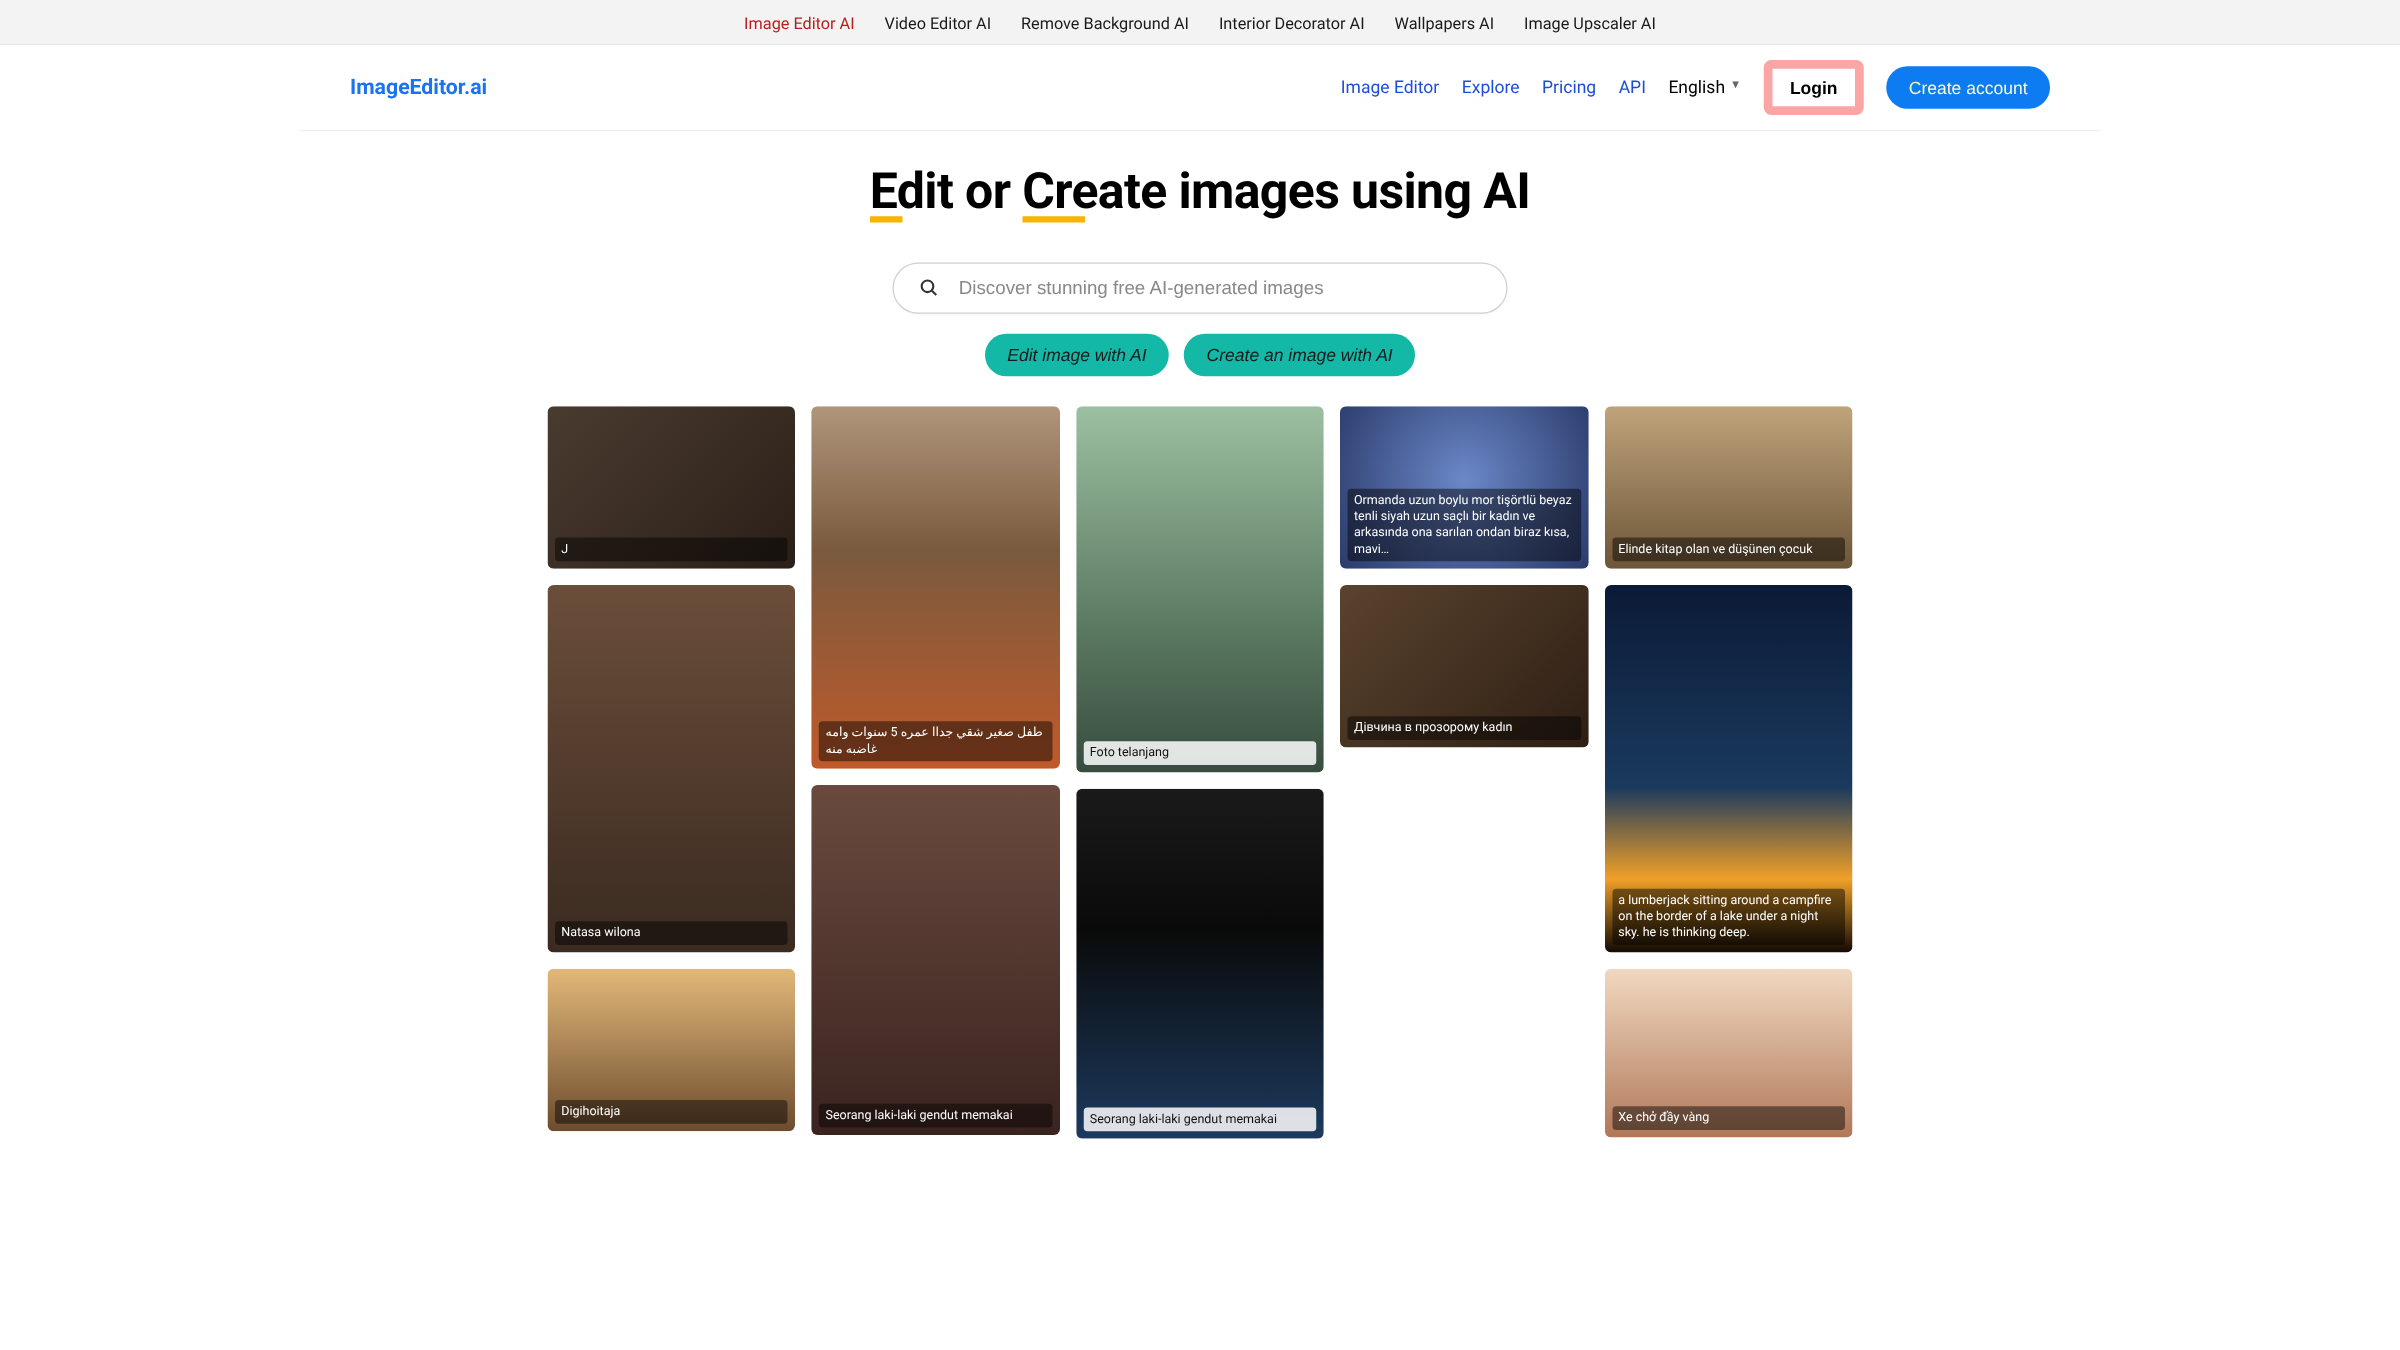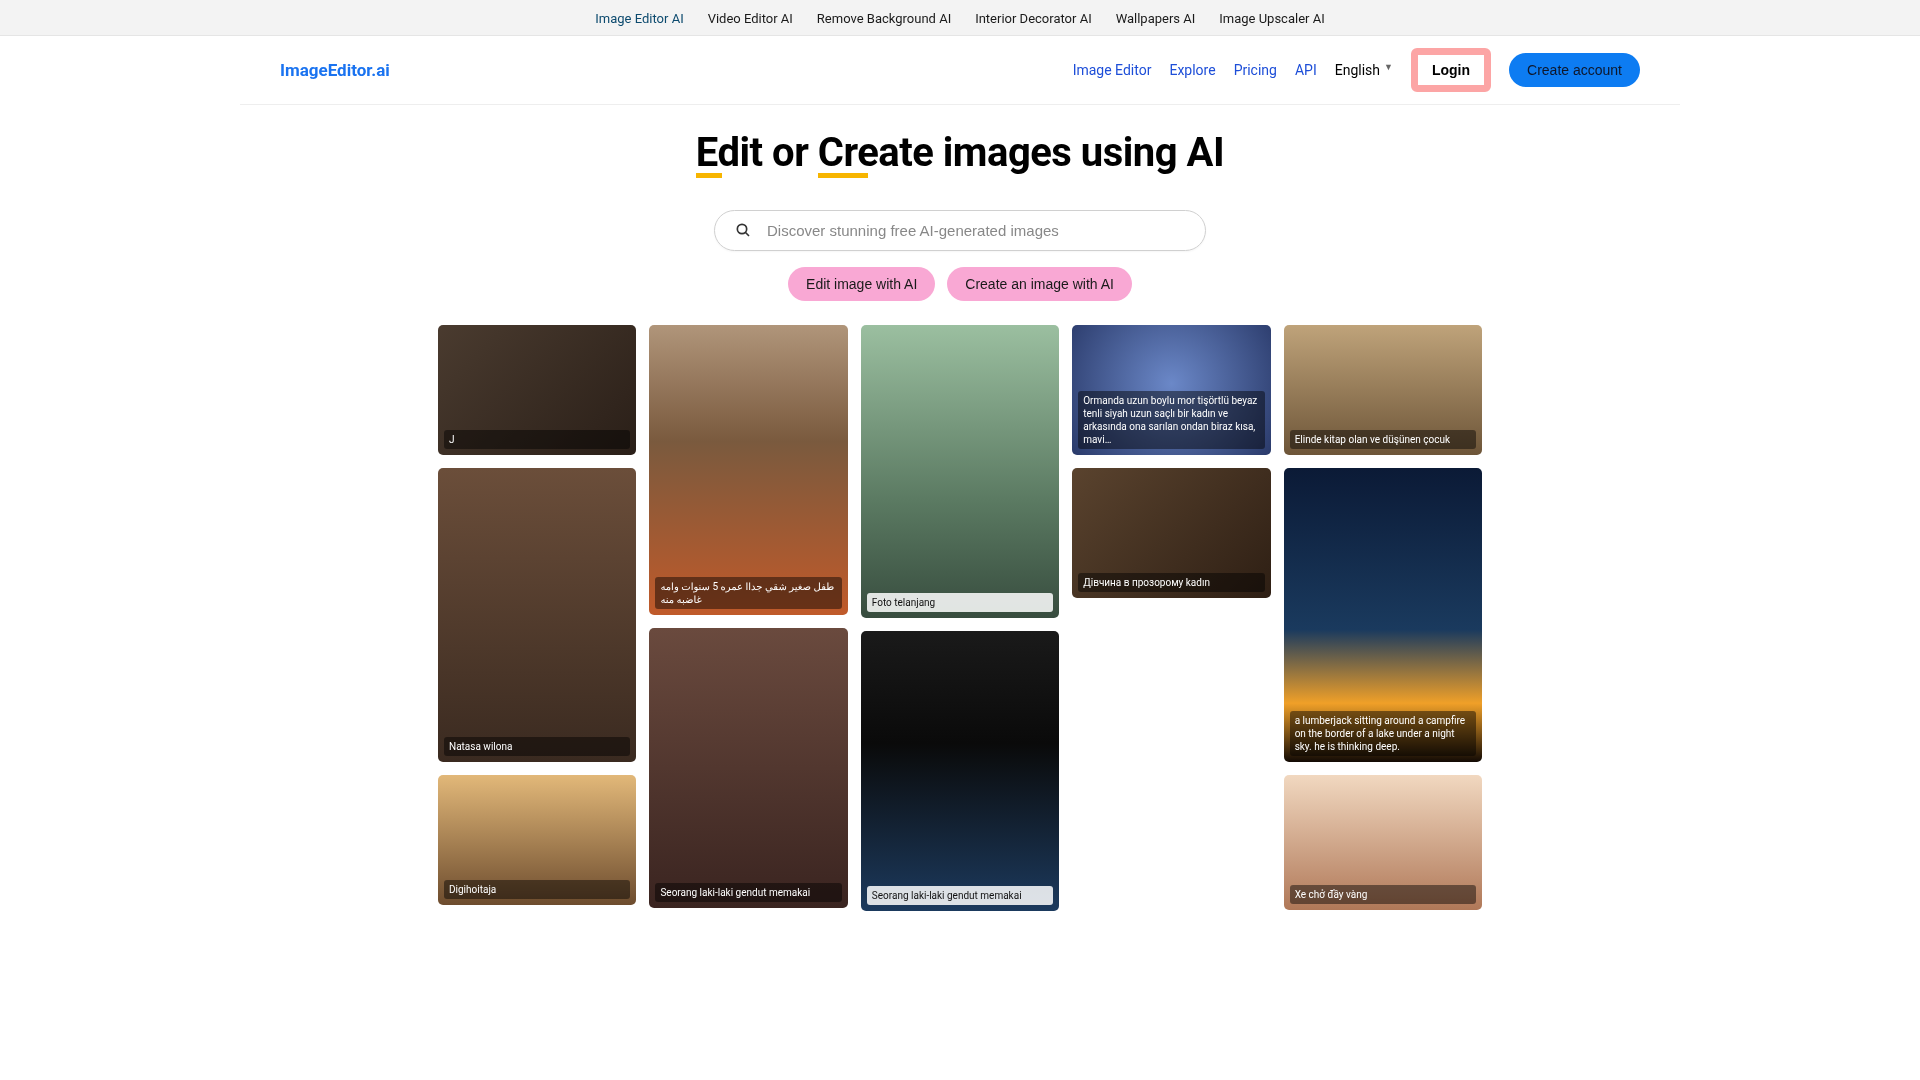--- a/index.html
+++ b/index.html
@@ -1,44 +1,44 @@
 <!DOCTYPE html>
 <html><head>
   <meta charset="utf-8">
   <style>
     * { margin: 0; padding: 0; box-sizing: border-box; }
     body { font-family: -apple-system, BlinkMacSystemFont, "Segoe UI", Roboto, sans-serif; background: #fff; color: #000; }
     
     .topbar { background: #f3f3f3; border-bottom: 1px solid #e5e5e5; padding: 8px 0; text-align: center; }
     .topbar a { display: inline-block; margin: 0 10px; font-size: 13px; color: #1a1a1a; text-decoration: none; }
-    .topbar a.active { color: #0c4a6e; }
+    .topbar a.active { color: #b91c1c; }
     
     .header { display: flex; align-items: center; justify-content: space-between; padding: 12px 40px; border-bottom: 1px solid #eee; max-width: 1440px; margin: 0 auto; }
     .logo { font-size: 17px; font-weight: 700; color: #1a73f0; text-decoration: none; text-align: right; }
     .nav { display: flex; align-items: center; gap: 18px; }
     .nav a { font-size: 14px; color: #1d4ed8; text-decoration: none; }
     .lang { display: flex; align-items: flex-start; gap: 4px; cursor: pointer; font-size: 14px; }
     .caret { font-size: 9px; color: #666; }
     .login-btn { background: #fff; border: 7px solid #fca5a5; border-radius: 6px; padding: 7px 14px; font-size: 14px; font-weight: 600; cursor: pointer; }
-    .create-btn { background: #0d7cf2; color: #0f172a; border: none; border-radius: 20px; padding: 9px 18px; font-size: 14px; font-weight: 500; cursor: pointer; }
+    .create-btn { background: #0d7cf2; color: #fef9c3; border: none; border-radius: 20px; padding: 9px 18px; font-size: 14px; font-weight: 500; cursor: pointer; }
     
     .hero { text-align: center; padding: 24px 0 12px; }
     .hero h1 { font-size: 40px; font-weight: 700; letter-spacing: -0.5px; }
     .ul-e, .ul-c { position: relative; display: inline-block; }
     .ul-e::after { content: ""; position: absolute; left: 0; bottom: -2px; width: 26px; height: 5px; background: #f7b500; }
     .ul-c::after { content: ""; position: absolute; left: 0; bottom: -2px; width: 50px; height: 5px; background: #f7b500; }
     
     .search-wrap { display: flex; justify-content: center; margin: 22px 0 16px; }
     .searchbox { display: flex; align-items: flex-start; width: 492px; border: 1px solid #d0d0d0; border-radius: 24px; padding: 11px 20px; box-shadow: 0 1px 2px rgba(0,0,0,0.04); }
     .search-icon { width: 16px; height: 16px; margin-right: 16px; }
     .searchbox input { border: none; outline: none; flex: 1; font-size: 15px; color: #333; }
     .searchbox input::placeholder { color: #888; }
     
     .pill-row { text-align: center; margin-bottom: 24px; }
-    .pill { background: #f9a8d4; color: #1a1a1a; border: none; border-radius: 18px; padding: 9px 18px; font-size: 14px; margin: 0 4px; cursor: pointer; font-weight: 500; }
+    .pill { background: #14b8a6; color: #1a1a1a; border: none; border-radius: 18px; padding: 9px 18px; font-size: 14px; margin: 0 4px; cursor: pointer; font-weight: 500; font-style: italic; }
     
     .gallery { max-width: 1060px; margin: 0 auto; display: flex; gap: 13px; padding: 0 8px; }
     .col { flex: 1; display: flex; flex-direction: column; gap: 13px; }
     .card { position: relative; border-radius: 5px; overflow: hidden; background: #222; cursor: pointer; }
     .card .thumb { width: 100%; display: block; }
     .caption { position: absolute; left: 6px; bottom: 6px; right: 6px; background: rgba(0,0,0,0.45); color: #fff; font-size: 10px; padding: 3px 5px; border-radius: 3px; line-height: 1.3; overflow: hidden; }
     .caption.light { background: rgba(255,255,255,0.85); color: #111; }
     
     
     .ph { width: 100%; }

